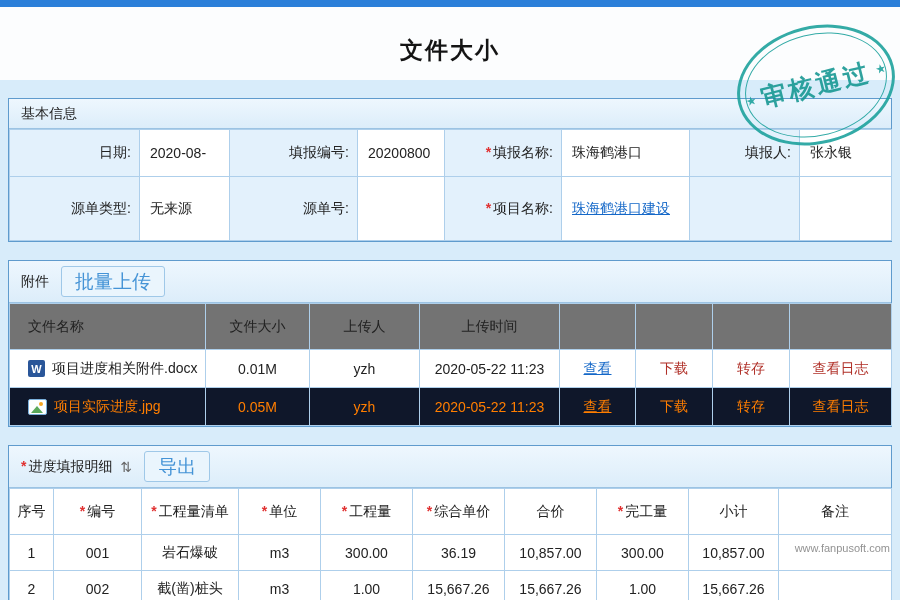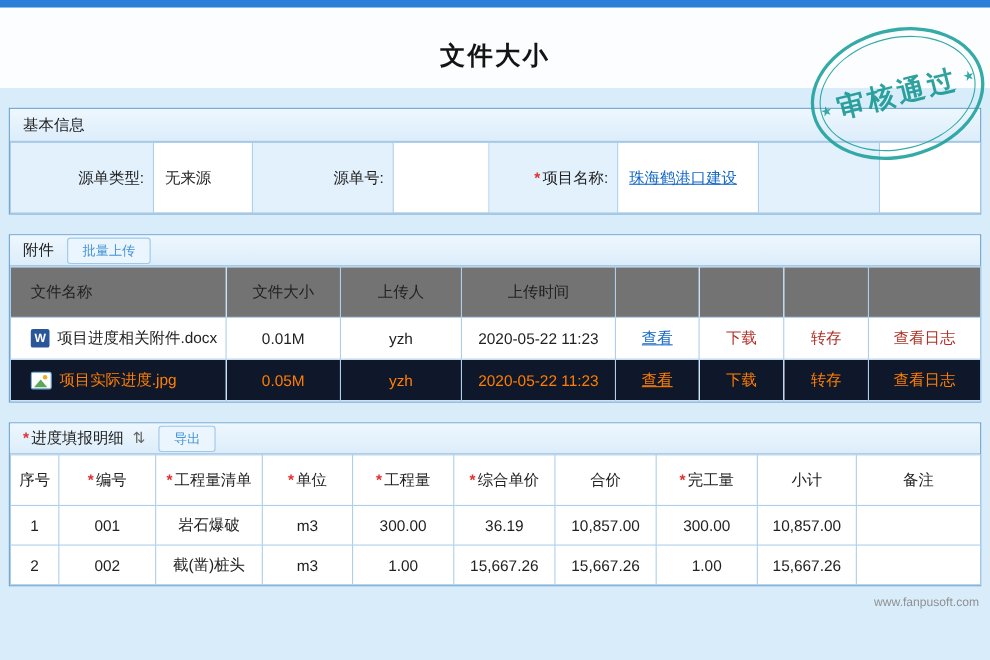--- a/index.html
+++ b/index.html
@@ -15,21 +15,21 @@
   .page-title {
     text-align: center; font-size: 23px; font-weight: bold;
     color: #141414; letter-spacing: 2px;
   }
   .content { padding: 18px 8px 0; }
 
   .box { background: #fff; border: 1px solid #5f9bcd; margin-bottom: 18px; }
   .box-header {
     background: linear-gradient(#eef7fe, #dcedfa);
     border-bottom: 1px solid #9cc3e3;
-    padding: 0 12px; height: 28px;
+    padding: 0 12px; height: 42px;
     display: flex; align-items: center; gap: 12px;
     font-size: 14px; color: #222;
   }
   .box-header.slim { height: 30px; }
 
   table { border-collapse: collapse; width: 100%; table-layout: fixed; }
   td, th { border: 1px solid #aecfeb; font-size: 14px; overflow: hidden; }
 
   
   .binfo .lbl { background: #e3f1fc; text-align: right; padding-right: 8px; color: #222; }
@@ -38,21 +38,21 @@
   .binfo tr.r2 { height: 64px; }
 
   .req { color: #e03131; margin-right: 2px; font-weight: bold; }
 
   a.link-blue { color: #1568c8; text-decoration: underline; cursor: pointer; }
   a.link-red  { color: #b03028; cursor: pointer; }
 
   
   .btn {
     background: #eaf5fd; border: 1px solid #9fc8e8; color: #4493d6;
-    font-size: 12px; padding: 5px 13px; border-radius: 3px;
+    font-size: 19px; padding: 5px 13px; border-radius: 3px;
     cursor: pointer; font-family: Liberation Sans, sans-serif; line-height: 1;
   }
 
   
   .attach thead tr { height: 46px; }
   .attach tbody tr { height: 38px; }
   .attach th { font-weight: normal; text-align: center; background: #737373; }
   .attach td { text-align: center; background: #fff; }
   .attach .name-h, .attach .name-c { text-align: left; padding-left: 18px; }
   .attach .name-wrap { display: inline-flex; align-items: center; gap: 7px; vertical-align: middle; }
@@ -138,20 +138,38 @@
         <col style="width:130px">
           <col style="width:90px">
           <col style="width:128px">
           <col style="width:87px">
         <col style="width:117px">
           <col style="width:128px">
           <col style="width:110px">
           <col style="width:92px">
       </colgroup>
       <tbody>
+          <tr class="r1">
+        <td class="lbl">
+          <span>日期:</span>
+        </td>
+        <td class="val">2020-08-</td>
+        <td class="lbl">
+          <span>填报编号:</span>
+        </td>
+        <td class="val">20200800</td>
+        <td class="lbl">
+          <span class="req">*</span><span>填报名称:</span>
+        </td>
+        <td class="val">珠海鹤港口</td>
+        <td class="lbl">
+          <span>填报人:</span>
+        </td>
+        <td class="val">张永银</td>
+      </tr>
       <tr class="r2">
         <td class="lbl">
           <span>源单类型:</span>
         </td>
         <td class="val">无来源</td>
         <td class="lbl">
           <span>源单号:</span>
         </td>
         <td class="val"></td>
         <td class="lbl">

